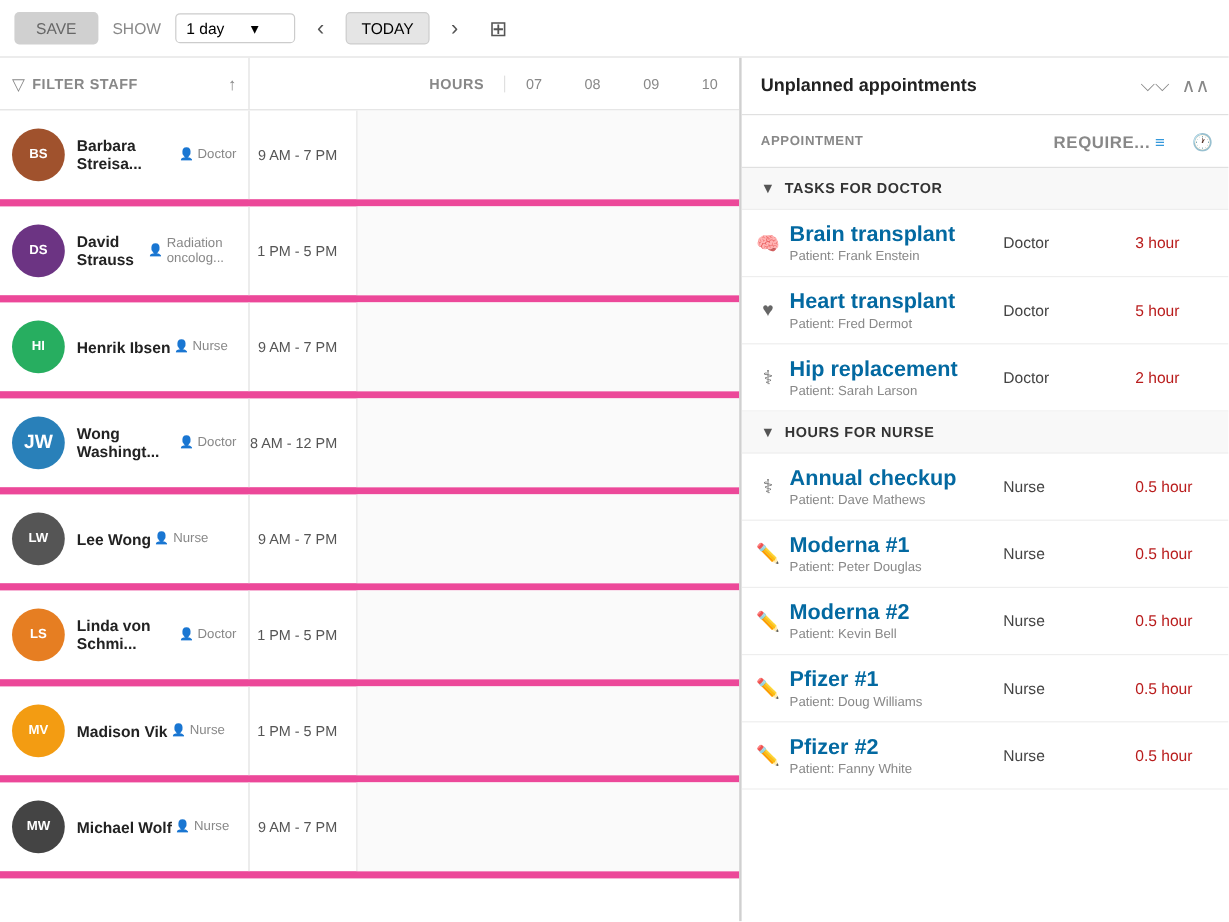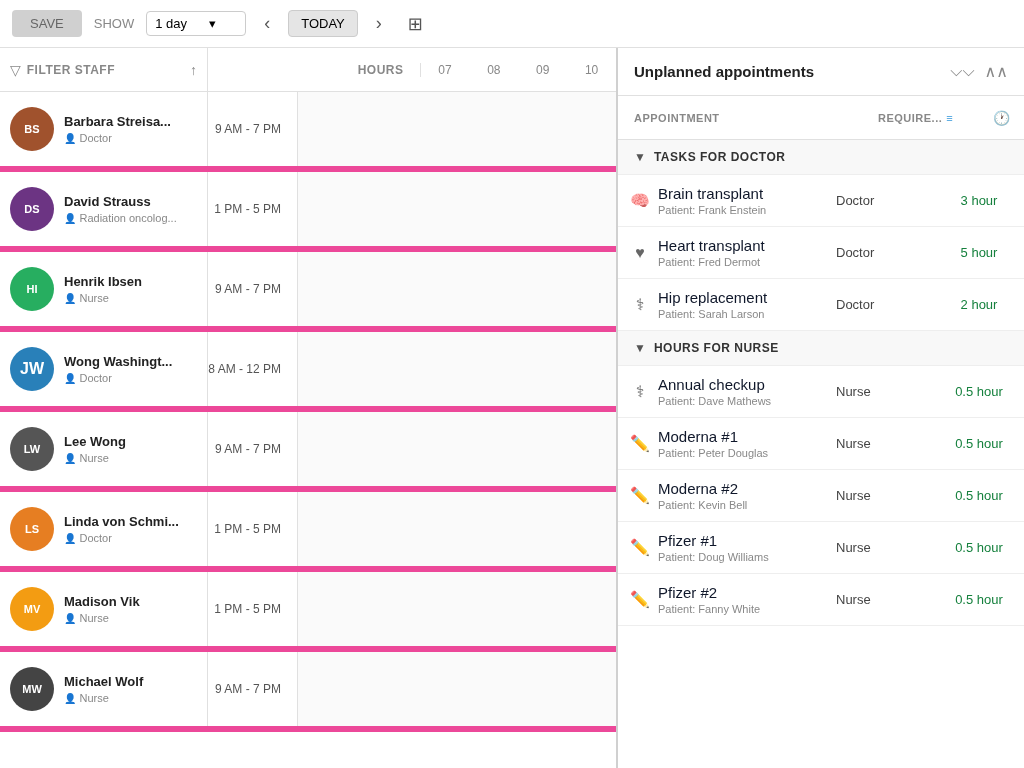--- a/index.html
+++ b/index.html
@@ -28,51 +28,51 @@
     .sort-icon { color: #888; font-size: 14px; }
     .hours-header { flex: 1; text-align: right; padding-right: 16px; font-size: 12px; font-weight: 600; color: #888; letter-spacing: 0.5px; border-right: 1px solid #e0e0e0; }
     .time-slots { display: flex; flex: 1; }
     .time-slot { flex: 1; text-align: center; font-size: 12px; color: #888; line-height: 44px; font-weight: 400; }
 
     
     .staff-list { flex: 1; overflow-y: auto; }
     .staff-row { display: flex; align-items: center; height: 80px; border-bottom: 6px solid #ec4899; }
     .staff-info { width: 208px; display: flex; align-items: center; gap: 10px; padding: 0 10px; border-right: 1px solid #e0e0e0; height: 100%; flex-shrink: 0; }
     .avatar-initials { width: 44px; height: 44px; border-radius: 50%; display: flex; align-items: center; justify-content: center; font-weight: 700; font-size: 16px; color: #fff; flex-shrink: 0; }
-    .staff-details { display: flex; flex-direction: column; gap: 3px; }
+    .staff-details { display: flex; flex-direction: row; gap: 3px; }
     .staff-name { font-size: 13px; font-weight: 600; color: #222; }
     .staff-role { font-size: 11px; color: #888; display: flex; align-items: center; gap: 3px; }
     .hours-cell { width: 90px; text-align: right; padding-right: 16px; font-size: 12px; color: #555; border-right: 1px solid #e0e0e0; flex-shrink: 0; display: flex; align-items: center; justify-content: flex-end; height: 100%; }
     .schedule-area { flex: 1; height: 100%; background: #fafafa; }
 
     
     .right-panel { flex: 1; display: flex; flex-direction: column; overflow: hidden; }
     .right-header { display: flex; align-items: center; justify-content: space-between; padding: 0 16px; height: 48px; border-bottom: 1px solid #e0e0e0; flex-shrink: 0; }
     .unplanned-title { font-size: 15px; font-weight: 600; color: #222; }
     .right-header-icons { display: flex; gap: 10px; color: #888; font-size: 16px; }
 
     
     .apt-table { flex: 1; overflow-y: auto; }
     .apt-col-headers { display: flex; align-items: center; border-bottom: 1px solid #e0e0e0; height: 44px; padding: 0 8px; }
     .col-apt { flex: 1; font-size: 11px; font-weight: 700; color: #888; letter-spacing: 0.5px; padding-left: 8px; }
-    .col-req { width: 110px; font-size: 11px; font-weight: 700; color: #888; letter-spacing: 0.5px; display: flex; align-items: flex-end; gap: 4px; }
+    .col-req { width: 110px; font-size: 14px; font-weight: 700; color: #888; letter-spacing: 0.5px; display: flex; align-items: flex-end; gap: 4px; }
     .col-icon { width: 28px; text-align: center; color: #888; font-size: 14px; }
 
     
     .task-group-header { display: flex; align-items: center; gap: 8px; padding: 10px 16px; background: #f8f8f8; border-bottom: 1px solid #eee; }
     .task-group-chevron { color: #555; font-size: 12px; cursor: pointer; }
     .task-group-label { font-size: 12px; font-weight: 700; color: #333; letter-spacing: 0.5px; }
 
     .apt-row { display: flex; align-items: center; padding: 10px 8px; border-bottom: 1px solid #eee; }
     .apt-icon { width: 28px; display: flex; align-items: center; justify-content: center; color: #666; font-size: 16px; flex-shrink: 0; }
     .apt-info { flex: 1; padding-left: 4px; }
-    .apt-name { font-size: 15px; font-weight: 400; color: #0f172a; }
+    .apt-name { font-size: 18px; font-weight: 700; color: #0369a1; }
     .apt-patient { font-size: 11px; color: #888; margin-top: 2px; }
     .apt-required { width: 110px; font-size: 13px; color: #444; flex-shrink: 0; }
-    .apt-time { width: 70px; font-size: 13px; color: #15803d; text-align: center; flex-shrink: 0; padding-right: 4px; }
+    .apt-time { width: 70px; font-size: 13px; color: #b91c1c; text-align: left; flex-shrink: 0; padding-right: 4px; }
 
     
     ::-webkit-scrollbar { width: 6px; }
     ::-webkit-scrollbar-track { background: #f1f1f1; }
     ::-webkit-scrollbar-thumb { background: #ccc; border-radius: 3px; }
   </style>
 </head>
 <body>
 
 <div class="top-bar">

